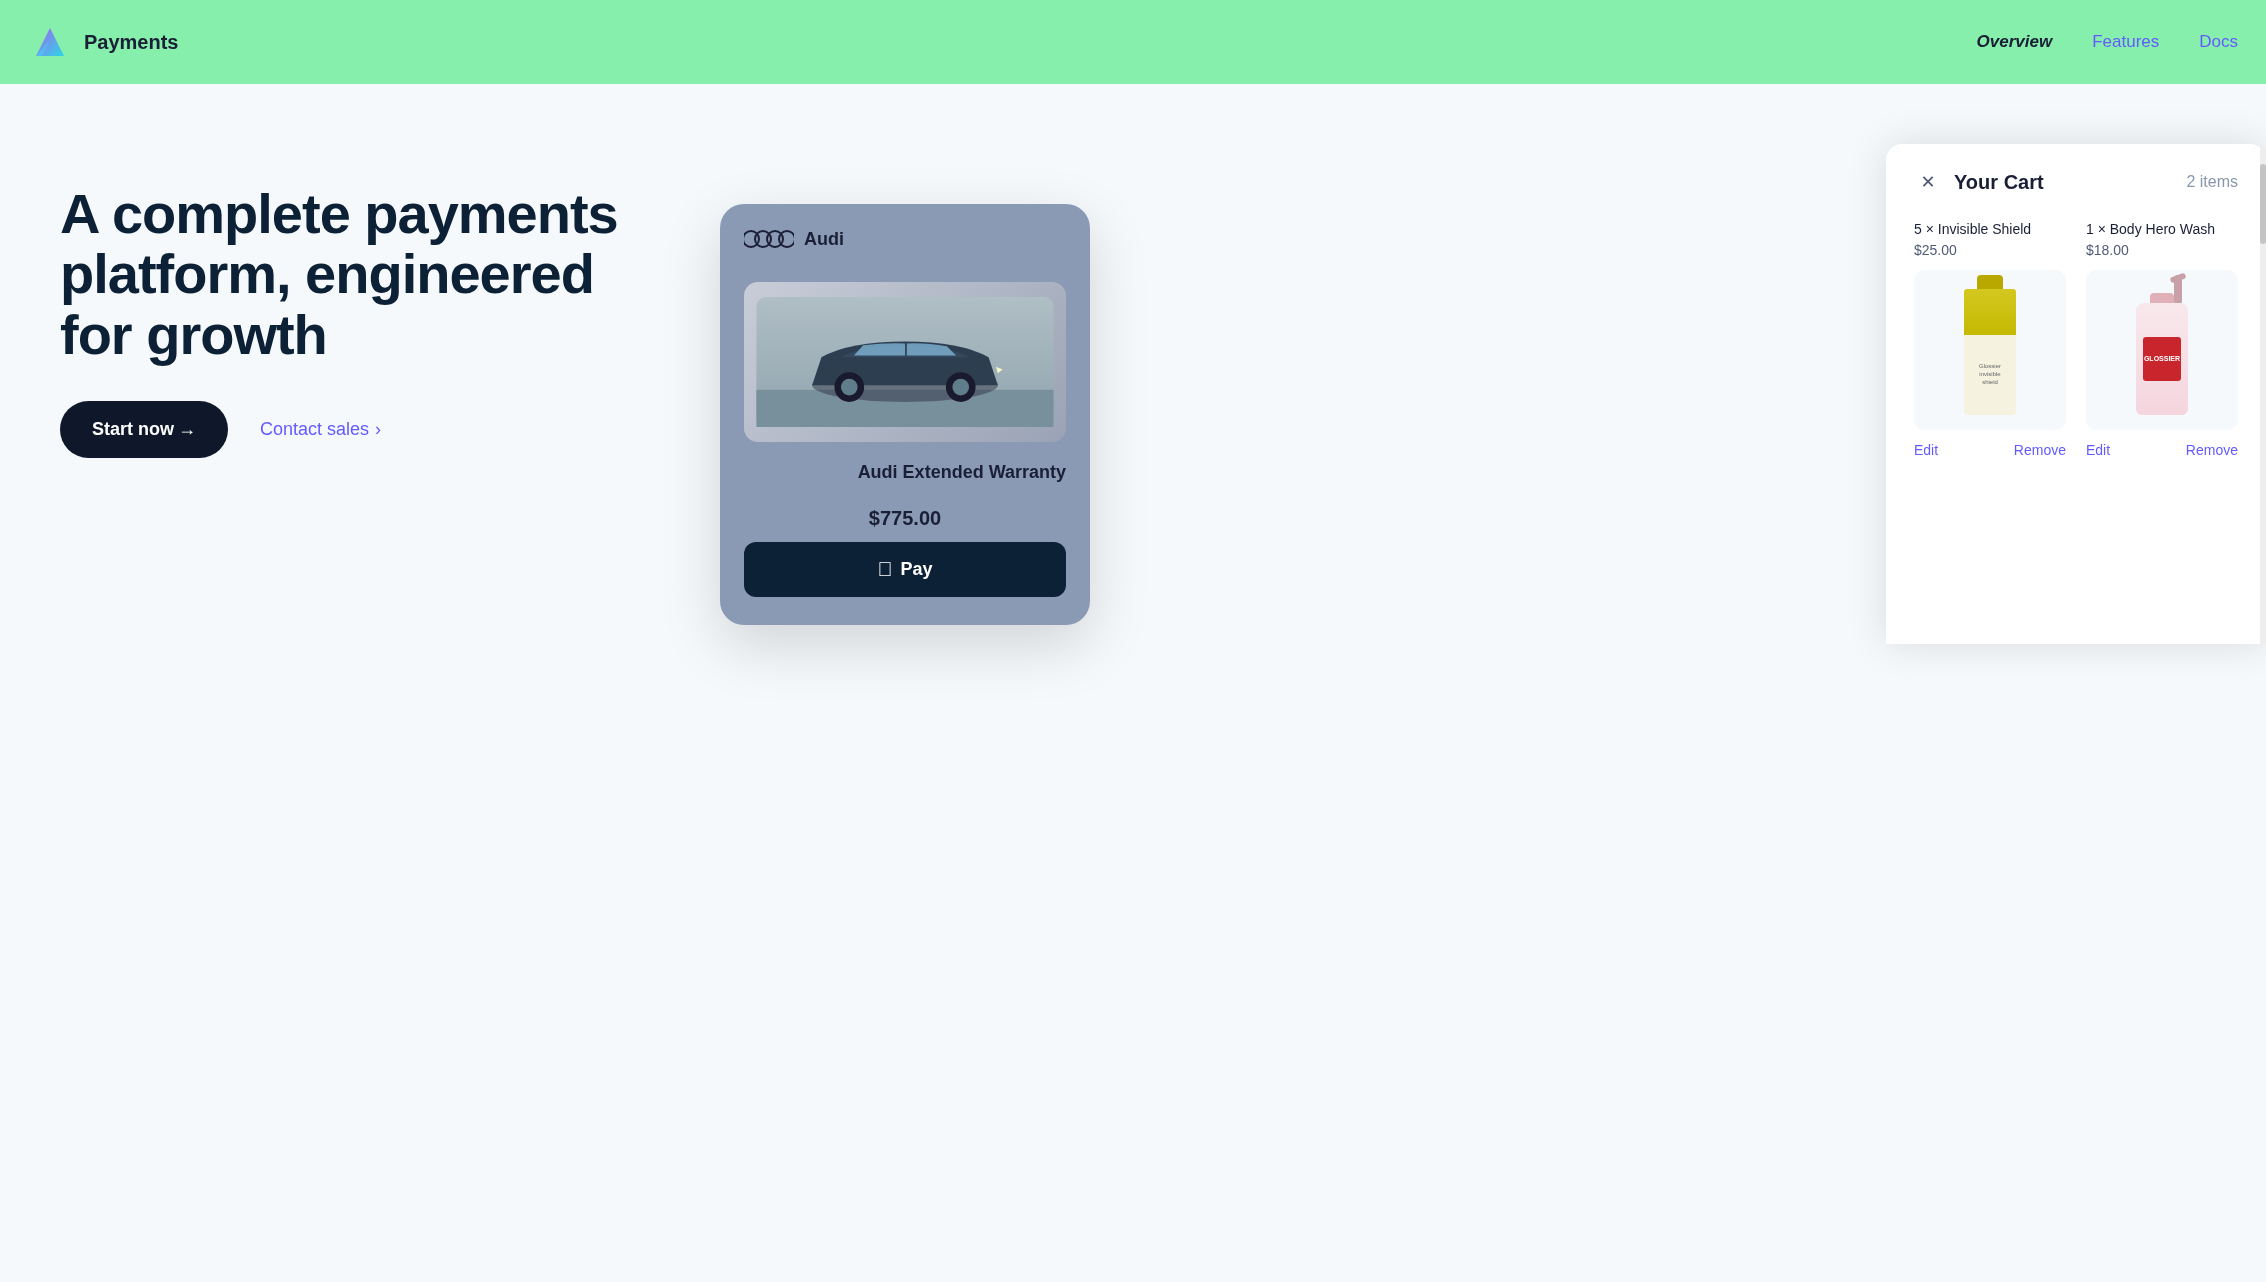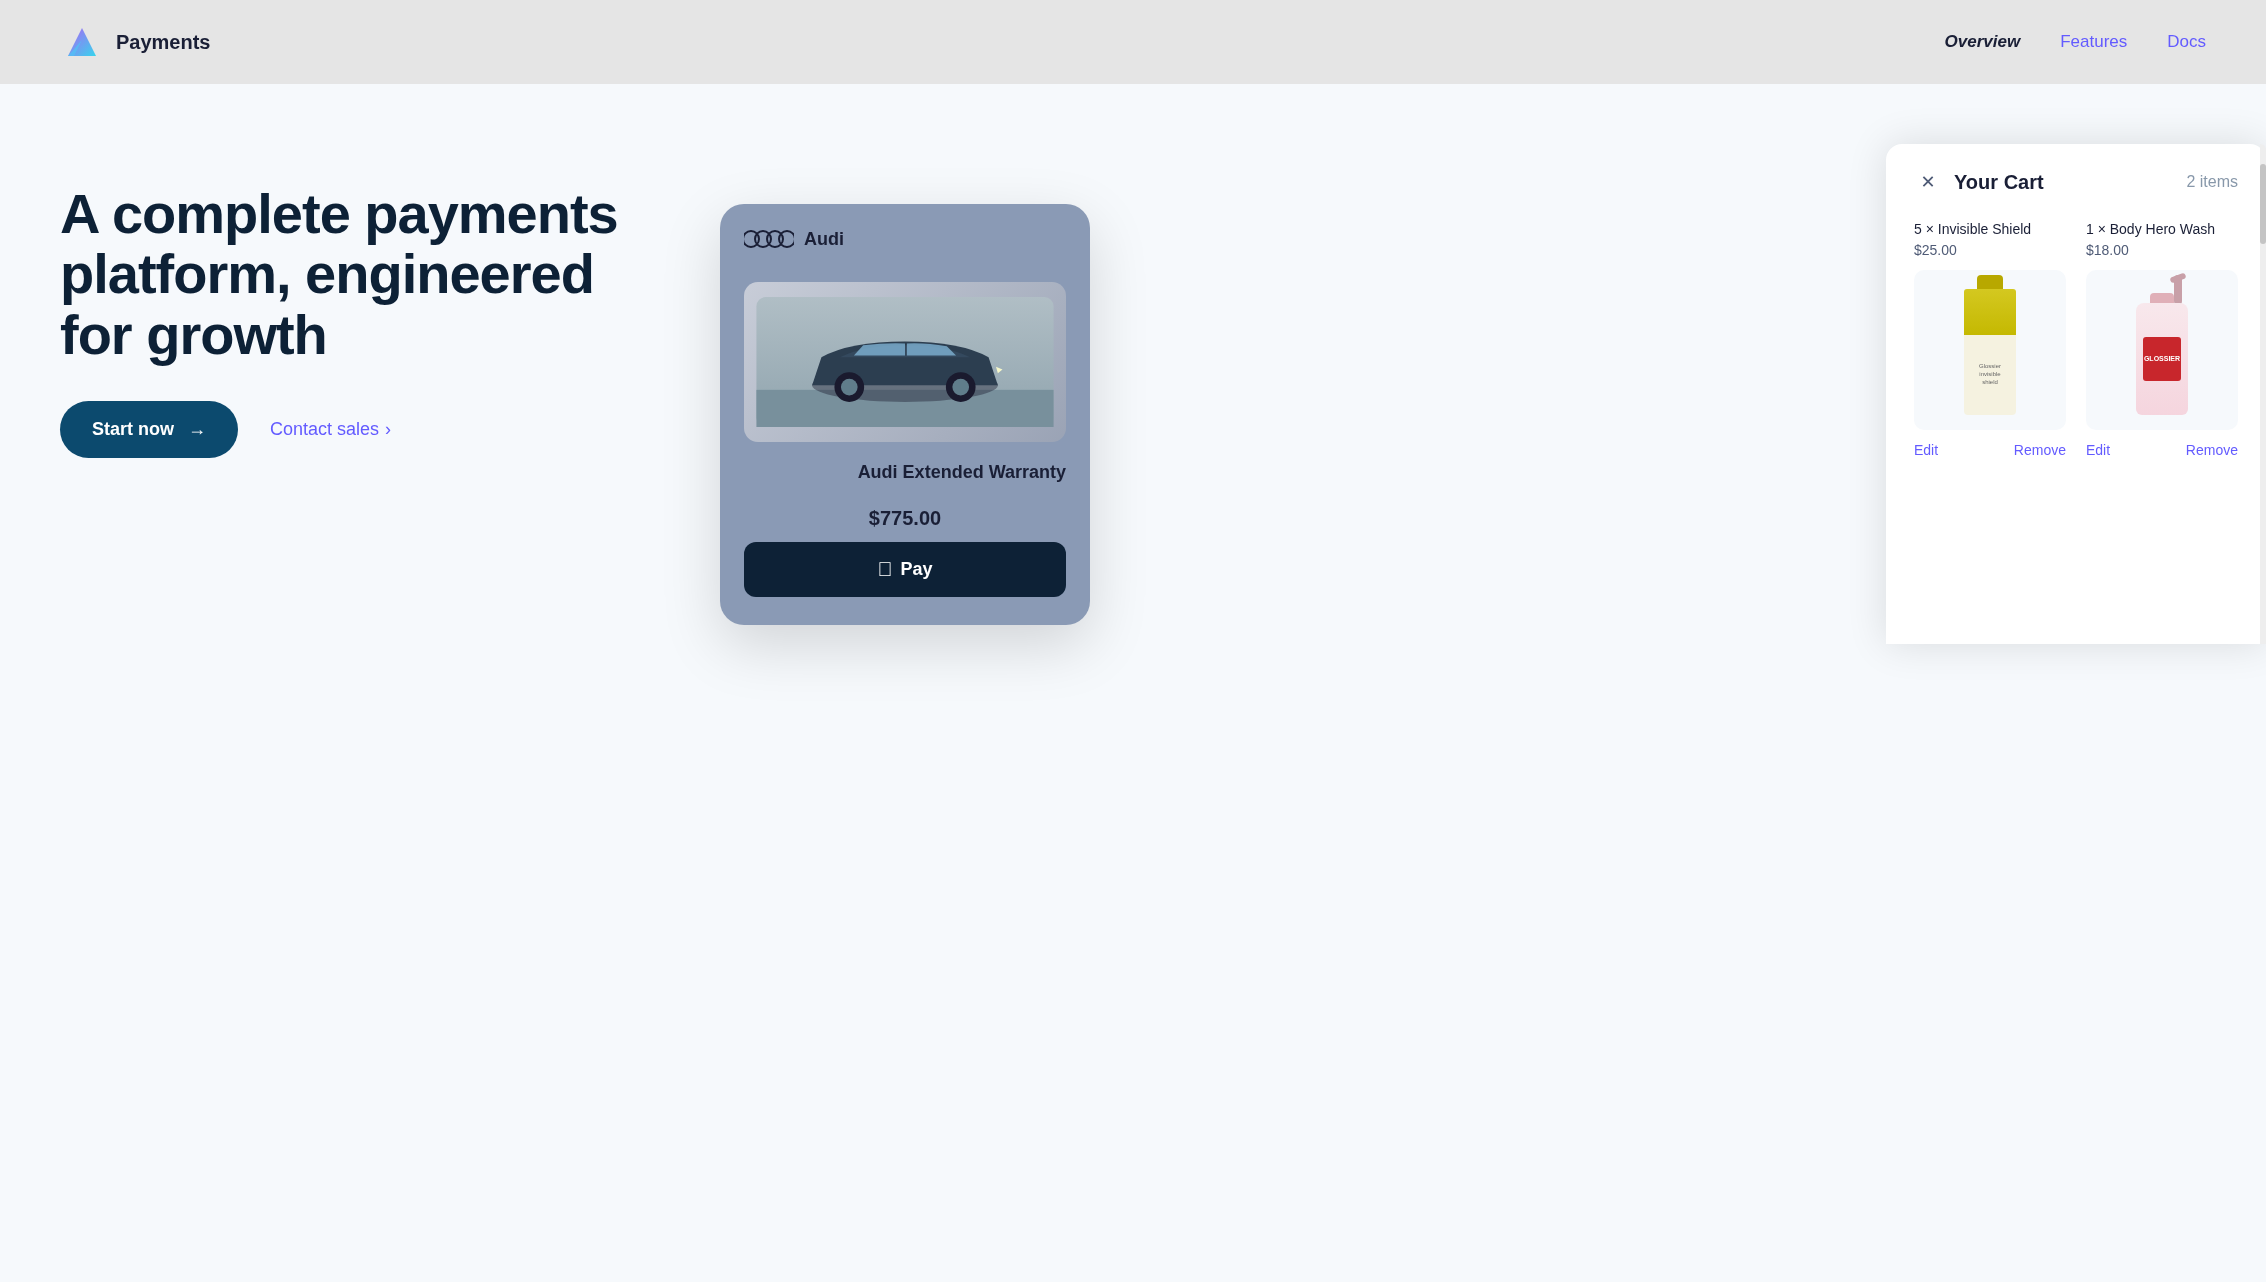--- a/index.html
+++ b/index.html
@@ -8,22 +8,22 @@
       background: #f6f9fc;
       min-height: 100vh;
       overflow-x: hidden;
     }
 
     
     nav {
       display: flex;
       align-items: center;
       justify-content: space-between;
-      padding: 20px 60px;
-      background: #e5e5e5;
+      padding: 20px 28px;
+      background: #86efac;
       gap: 31px;
     }
     .nav-logo {
       display: flex;
       align-items: center;
       gap: 12px;
     }
     .nav-logo-icon {
       width: 44px;
       height: 44px;
@@ -73,31 +73,31 @@
       line-height: 1.6;
       max-width: 500px;
       margin-bottom: 48px;
     }
     .hero-buttons {
       display: flex;
       align-items: center;
       gap: 32px;
     }
     .btn-primary {
-      background: #0c4a6e;
+      background: #0f172a;
       color: #fff;
       border: none;
       border-radius: 30px;
       padding: 18px 32px;
       font-size: 18px;
       font-weight: 600;
       cursor: pointer;
       display: flex;
       align-items: center;
-      gap: 14px;
+      gap: 4px;
       text-decoration: none;
     }
     .btn-arrow {
       font-size: 18px;
     }
     .btn-link {
       color: #635bff;
       font-size: 18px;
       font-weight: 500;
       cursor: pointer;

